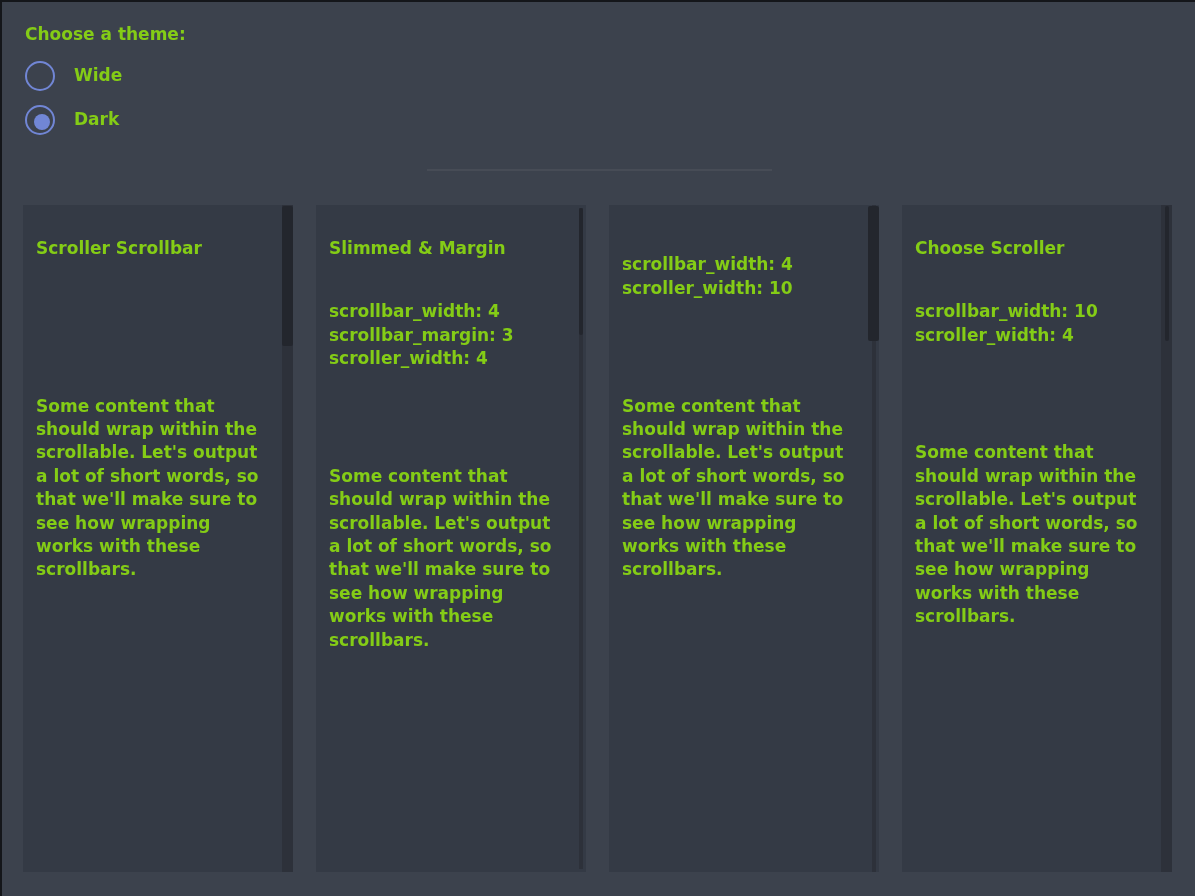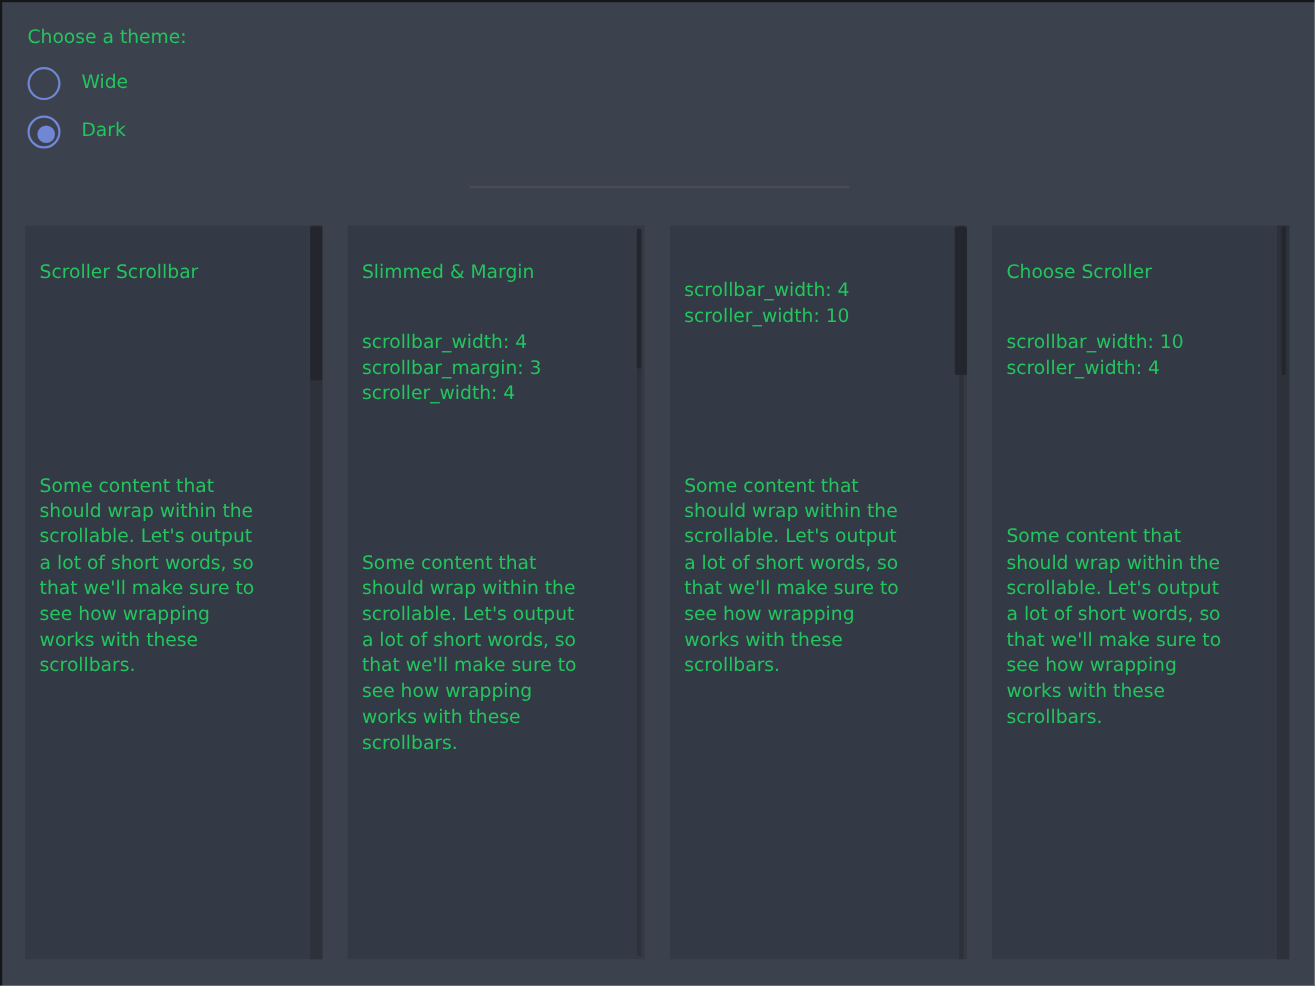--- a/index.html
+++ b/index.html
@@ -3,23 +3,24 @@
 <meta charset="utf-8">
 <style>
   html,body { margin:0; padding:0; }
   .page {
     position: relative;
     width: 1195px;
     height: 896px;
     background: #3c424d;
     overflow: hidden;
     font-family: "DejaVu Sans", "Liberation Sans", sans-serif;
-    color: #22c55e;
+    color: #84cc16;
     font-size: 17px;
     line-height: 23.4px;
+    font-weight: bold;
   }
   .edge-top  { position:absolute; left:0; top:0; width:1195px; height:2px; background:#14161a; }
   .edge-left { position:absolute; left:0; top:0; width:2px; height:896px; background:#14161a; }
 
   
   .choose-label { position:absolute; left:25px; top:23px; }
   .radio-row { position:absolute; left:25px; height:30px; }
   .radio-row.r0 { top:61px; }
   .radio-row.r1 { top:105px; }
   .radio-circle {
@@ -53,21 +54,21 @@
   .panel.p1 { left:316px; }
   .panel.p2 { left:609px; }
   .panel.p3 { left:902px; }
 
   .panel-text {
     position:absolute; left:13px; top:9px; width:240px;
     white-space:pre-line;
   }
   .panel-title { white-space:pre-line; }
   .panel-params { white-space:pre-line;margin-top:16px; }
-  .panel-body { white-space:pre-line; margin-top:107px; }
+  .panel-body { white-space:pre-line; margin-top:71px; }
 
   .sb-track { position:absolute; background:#2d313a; }
   .sb-thumb { position:absolute; background:#23262d; border-radius:2px; }
 
   
   .p0 .sb-track { right:0; top:0; bottom:0; width:11px; }
   .p0 .sb-thumb { right:0; top:1px; width:11px; height:140px; }
   
   .p1 .sb-track { right:3px; top:3px; bottom:3px; width:4px; }
   .p1 .sb-thumb { right:3px; top:3px; width:4px; height:127px; }

